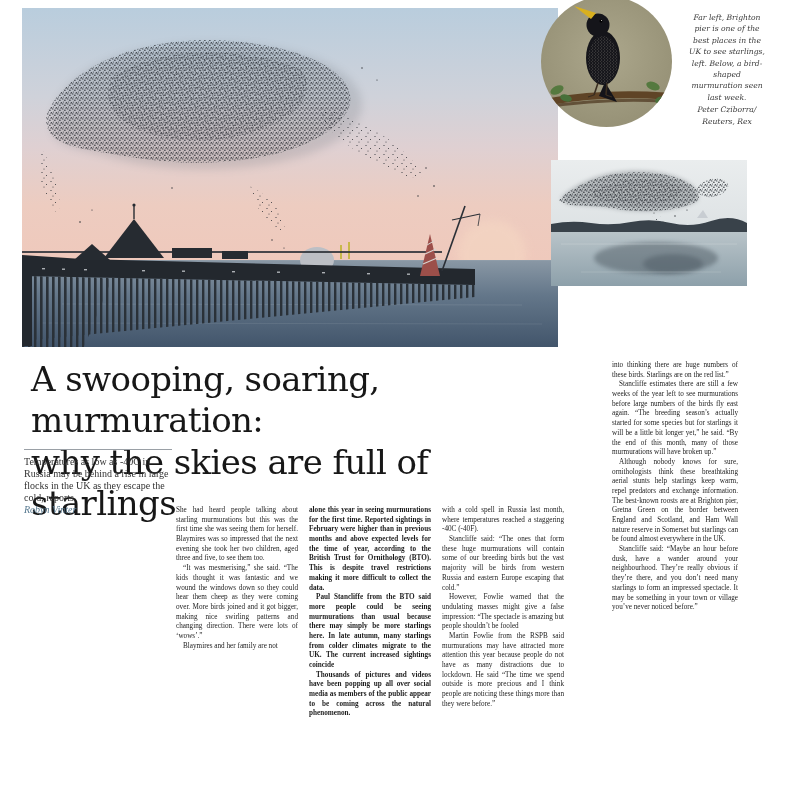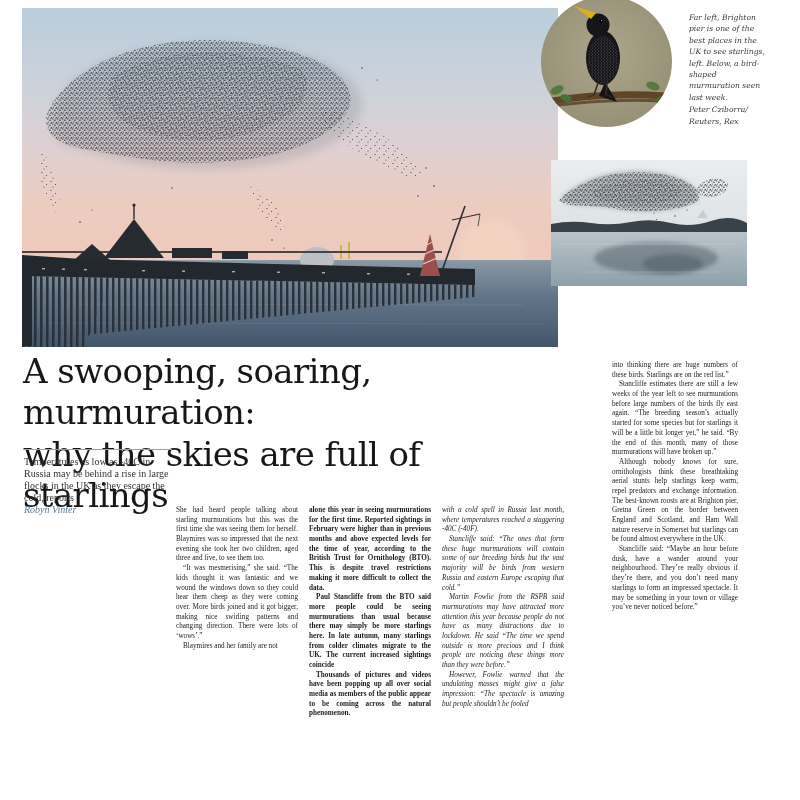--- a/index.html
+++ b/index.html
@@ -15,21 +15,21 @@
     position:absolute; left:541px; top:-4px; width:131px; height:131px;
     border-radius:50%; overflow:hidden;
   }
   .inset-circle svg { display:block; width:100%; height:100%; }
   .small-photo { position:absolute; left:551px; top:160px; width:196px; height:126px; }
   .small-photo svg { display:block; width:100%; height:100%; }
   
   .photo-caption {
     position:absolute; left:689px; top:12px; width:76px;
     font-family:"DejaVu Serif", serif; font-style:italic;
-    font-size:7.6px; line-height:1.5; color:#3a3a3a;
+    font-size:7.6px; line-height:1.5; color:#3a3a3a;text-align:center;
   }
   .photo-caption .credit { display:block; margin-top:1px;font-style:italic; }
   
   .headline {
     position:absolute; left:23px; top:351px; width:548px;
     font-family:"DejaVu Serif", serif; font-weight:normal;
     font-size:34px; line-height:1.22; letter-spacing:-0.6px; color:#171717;
   }
   
   .standfirst-rule { position:absolute; left:24px; top:449px; width:148px; height:1px; background:#9aa0a6; }
@@ -40,21 +40,21 @@
   .byline { font-style:italic; color:#56788f; }
   
   .col {
     position:absolute; top:458px; width:122px;
     font-size:7.2px; line-height:1.345; text-align:justify; color:#1c1c1c;margin-top:48px;
   }
   .col p { margin:0; }
   .col p + p { text-indent:7px; }
   .col1 { left:176px; }
   .col2 { left:309px;font-weight:bold; }
-  .col3 { left:442px;font-style:italic; }
+  .col3 { left:442px; }
   .col4 { left:612px; top:313px; width:126px; }
 </style>
 </head>
 <body>
 
 <div class="page">
 
   <div class="main-photo">
     <svg viewBox="0 0 536 339" preserveAspectRatio="none">
       <defs>
@@ -235,21 +235,21 @@
       <line x1="10" y1="84" x2="186" y2="84" stroke="#cdd5d8" stroke-width="0.7" opacity="0.6"></line>
       <line x1="30" y1="112" x2="170" y2="112" stroke="#c2ccd0" stroke-width="0.7" opacity="0.5"></line>
     </svg>
   </div>
 
   <div class="photo-caption">
     <span>Far left, Brighton pier is one of the best places in the UK to see starlings, left. Below, a bird-shaped murmuration seen last week.</span>
     <span class="credit">Peter Cziborra/ Reuters, Rex</span>
   </div>
 
-  <h1 class="headline" style="margin:0; font-weight:normal;">
+  <h1 class="headline" style="margin:8px; font-weight:normal;">
     <div>A swooping, soaring, murmuration:</div>
     <div>why the skies are full of starlings</div>
   </h1>
 
   <div class="standfirst-rule"></div>
   <div class="standfirst">
     <span>Temperatures as low as -40C in Russia may be behind a rise in large flocks in the UK as they escape the cold, reports</span>
     <span class="byline"><br><span>Robyn Vinter</span></span>
   </div>
 
@@ -259,22 +259,22 @@
       <p>Blaymires and her family are not</p>
     </div>
   <div class="col col2">
       <p>alone this year in seeing murmurations for the first time. Reported sightings in February were higher than in previous months and above expected levels for the time of year, according to the British Trust for Ornithology (BTO). This is despite travel restrictions making it more difficult to collect the data.</p>
       <p>Paul Stancliffe from the BTO said more people could be seeing murmurations than usual because there may simply be more starlings here. In late autumn, many starlings from colder climates migrate to the UK. The current increased sightings coincide</p>
       <p>Thousands of pictures and videos have been popping up all over social media as members of the public appear to be coming across the natural phenomenon.</p>
     </div>
   <div class="col col3">
       <p>with a cold spell in Russia last month, where temperatures reached a staggering -40C (-40F).</p>
       <p>Stancliffe said: “The ones that form these huge murmurations will contain some of our breeding birds but the vast majority will be birds from western Russia and eastern Europe escaping that cold.”</p>
+      <p>However, Fowlie warned that the undulating masses might give a false impression: “The spectacle is amazing but people shouldn’t be fooled</p>
       <p>Martin Fowlie from the RSPB said murmurations may have attracted more attention this year because people do not have as many distractions due to lockdown. He said “The time we spend outside is more precious and I think people are noticing these things more than they were before.”</p>
-      <p>However, Fowlie warned that the undulating masses might give a false impression: “The spectacle is amazing but people shouldn’t be fooled</p>
     </div>
   <div class="col col4">
       <p>into thinking there are huge numbers of these birds. Starlings are on the red list.”</p>
       <p>Stancliffe estimates there are still a few weeks of the year left to see murmurations before large numbers of the birds fly east again. “The breeding season’s actually started for some species but for starlings it will be a little bit longer yet,” he said. “By the end of this month, many of those murmurations will have broken up.”</p>
       <p>Although nobody knows for sure, ornithologists think these breathtaking aerial stunts help starlings keep warm, repel predators and exchange information. The best-known roosts are at Brighton pier, Gretna Green on the border between England and Scotland, and Ham Wall nature reserve in Somerset but starlings can be found almost everywhere in the UK.</p>
       <p>Stancliffe said: “Maybe an hour before dusk, have a wander around your neighbourhood. They’re really obvious if they’re there, and you don’t need many starlings to form an impressed spectacle. It may be something in your town or village you’ve never noticed before.”</p>
     </div>
 
 </div>
 

